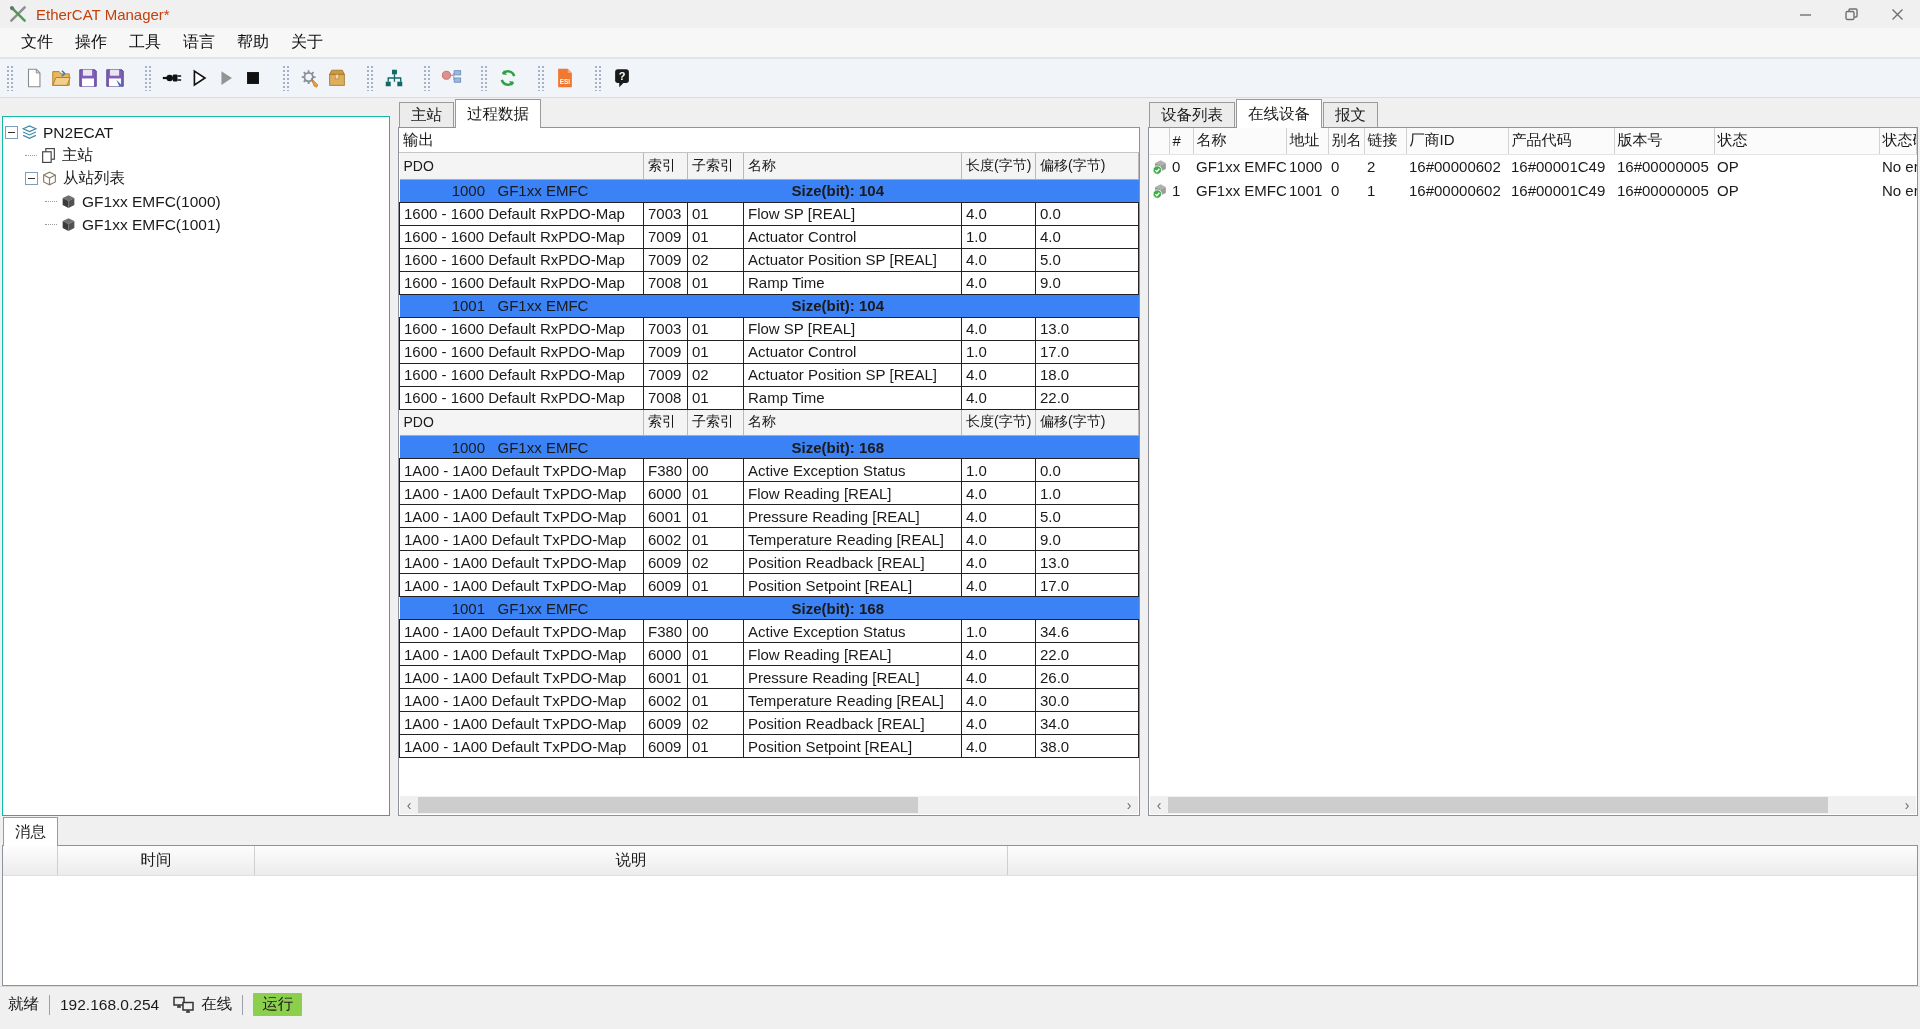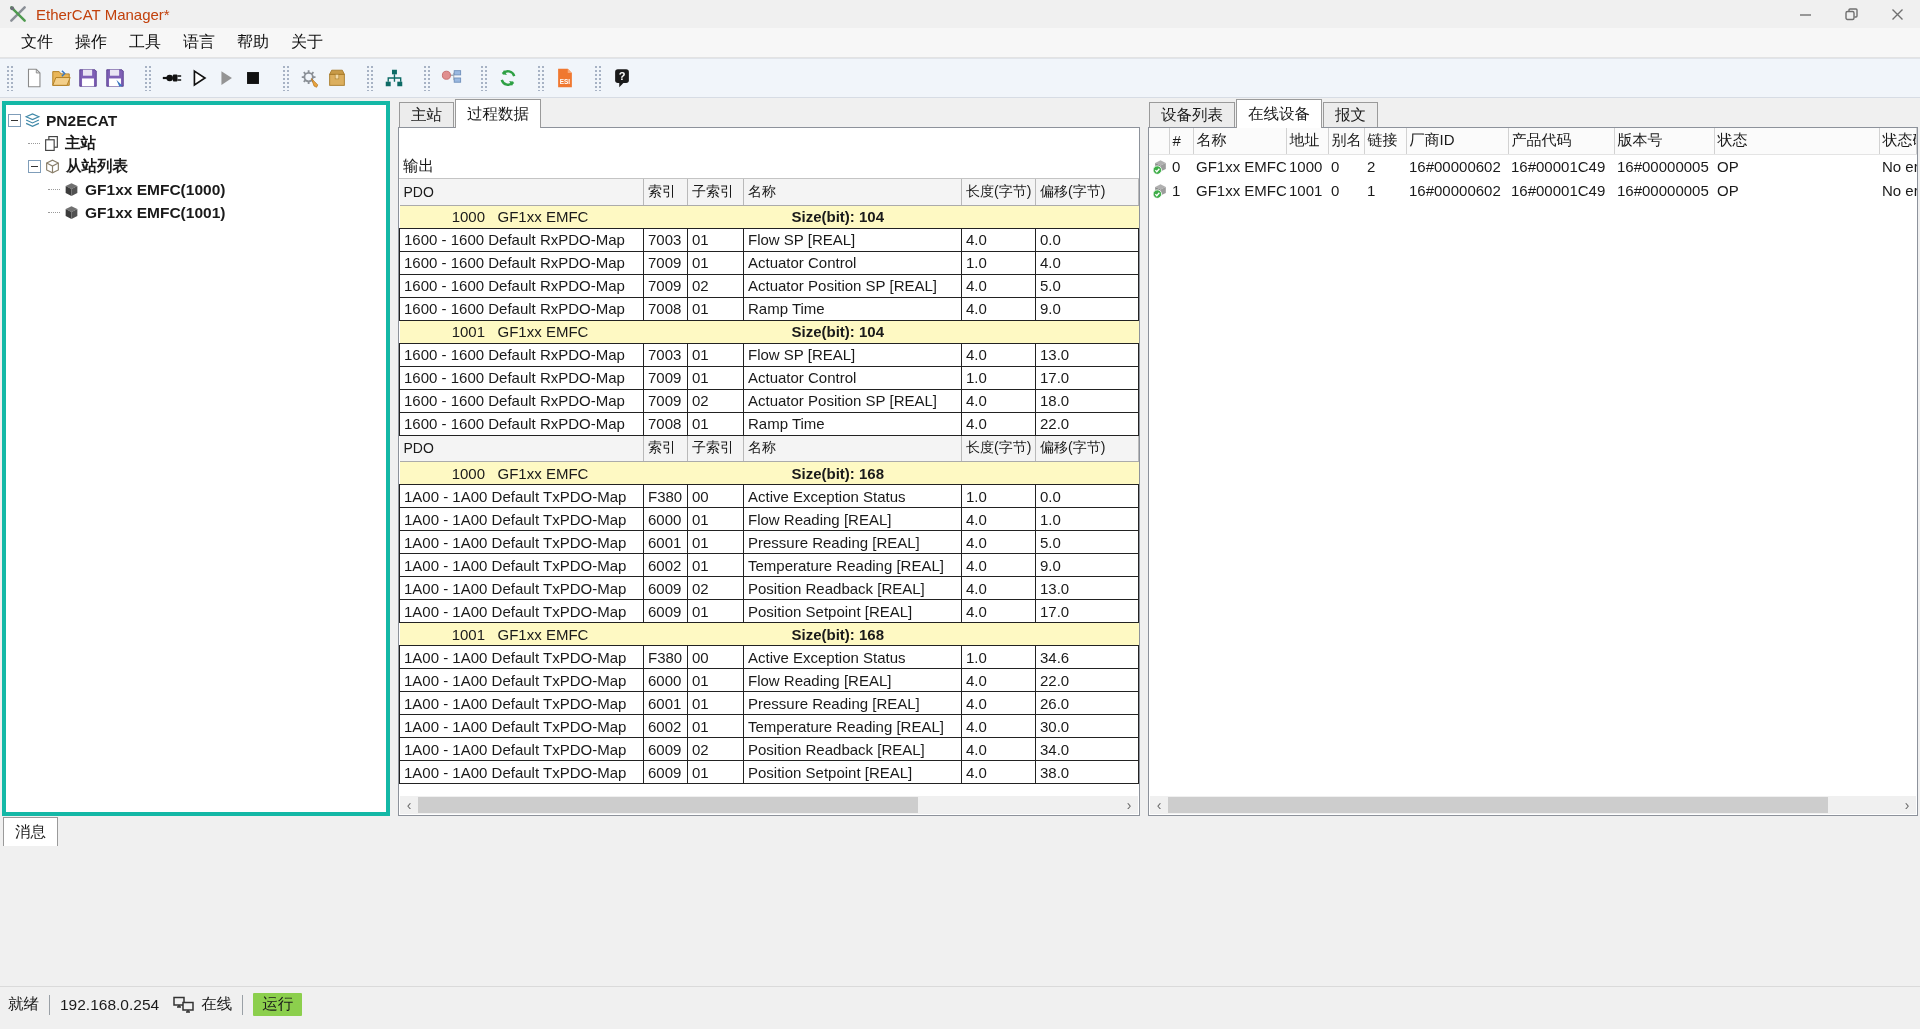--- a/index.html
+++ b/index.html
@@ -29,22 +29,22 @@
   .tgroup { display:flex; align-items:center; margin-right:14px; }
   .grip { width:8px; height:26px; margin:0 6px 0 2px;
     background-image:radial-gradient(#a7b2c4 34%, transparent 36%);
     background-size:4px 4px; }
   .tbtn { width:27px; height:27px; display:flex; align-items:center; justify-content:center; }
   .tbtn svg { width:22px; height:22px; }
 
   
   .main { position:absolute; top:98px; left:0; right:0; height:718px; background:#f0f0f0;
     display:flex; }
-  .left-panel { width:388px; background:#fff; border:4px solid #14b8a6; margin:3px 0 0 2px;
-    padding:4px 2px;font-weight:bold; }
+  .left-panel { width:388px; background:#fff; border:1px solid #14b8a6; margin:18px 0 0 2px;
+    padding:4px 2px; }
   .gap { width:8px; }
 
   
   .tree-row { display:flex; align-items:center; height:23px; white-space:nowrap; }
   .tree-row .lbl { margin-left:5px; font-size:15.5px; }
   .expander { width:13px; height:13px; border:1px solid #7f9db9; background:#fff; position:relative;
     flex:none; }
   .expander::before { content:""; position:absolute; left:2px; right:2px; top:5px; height:1px; background:#333; }
   .stub { width:12px; border-top:1px dotted #9a9a9a; flex:none; }
   .tico { width:17px; height:17px; flex:none; margin-left:3px; }
@@ -55,26 +55,26 @@
   .right-panel { flex:1; display:flex; flex-direction:column; margin-right:2px; }
   .tabs { display:flex; align-items:flex-end; height:29px; padding-left:1px; }
   .tab { height:25px; line-height:24px; padding:0 11px; background:#ececec;
     border:1px solid #9a9a9a; border-bottom:none; margin-right:1px; font-size:15.5px; }
   .tab.sel { height:29px; line-height:28px; background:#fff; margin-bottom:-1px; position:relative; z-index:3; }
   .cbox { flex:1; background:#fff; border:1px solid #8d929b; display:flex; flex-direction:column;
     overflow:hidden; position:relative; }
 
   
   .section-label { height:25px; line-height:24px; padding-left:4px; font-size:15.5px;
-    border-bottom:1px solid #c4c4c4; background:#fff;margin-top:26px; }
+    border-bottom:1px solid #c4c4c4; background:#fff; }
   table.pdo { border-collapse:collapse; table-layout:fixed; width:740px; }
   table.pdo td { height:23px; padding:0 4px; font-size:15px; white-space:nowrap; overflow:hidden; }
   table.pdo tr.hdr td { height:26px; background:#f4f4f4; border-right:1px solid #b9b9b9;
     border-bottom:1px solid #ababab; font-size:14px; }
-  table.pdo tr.grp td { background:#fef9c3; border-top:1px solid #222; white-space:pre;padding-left:48px; }
+  table.pdo tr.grp td { background:#3b82f6; border-top:1px solid #222; white-space:pre;padding-left:48px; }
   table.pdo tr.grp td.gs { font-weight:bold; }
   table.pdo tbody[data-rows] td { border:1px solid #222; background:#fff; }
 
   
   .hscroll { position:absolute; left:1px; right:1px; bottom:1px; height:18px; background:#f0f0f0;
     display:flex; align-items:center; }
   .sarrow { width:18px; height:18px; display:flex; align-items:center; justify-content:center;
     color:#6a6a6a; font-size:14px; flex:none; }
   .sthumb { height:16px; background:#cdcdcd; }
   .sthumb.c { width:500px; } .sthumb.r { width:660px; }
@@ -663,20 +663,28 @@
           <div class="sarrow">›</div>
         </div>
       </div>
     </div>
   </div>
 
   <div class="bottom-panel">
     <div class="tabs">
       <div class="tab sel">消息</div>
     </div>
+    <div class="msg-box">
+      <div class="msg-hdr">
+        <div class="mc mc0"></div>
+        <div class="mc mc1">时间</div>
+        <div class="mc mc2">说明</div>
+        <div class="mc mc3"></div>
+      </div>
+    </div>
   </div>
 
   <div class="statusbar">
     <span>就绪</span>
     <span class="vsep"></span>
     <span>192.168.0.254</span>
     <svg class="net-ico" viewBox="0 0 22 17" fill="none" stroke="#333" stroke-width="1.5">
       <rect x="1" y="1.5" width="10" height="7.5"></rect>
         <path d="M4 11h4M6 9v2"></path>
       <rect x="10" y="6.5" width="10" height="7.5" fill="#f0f0f0"></rect>

